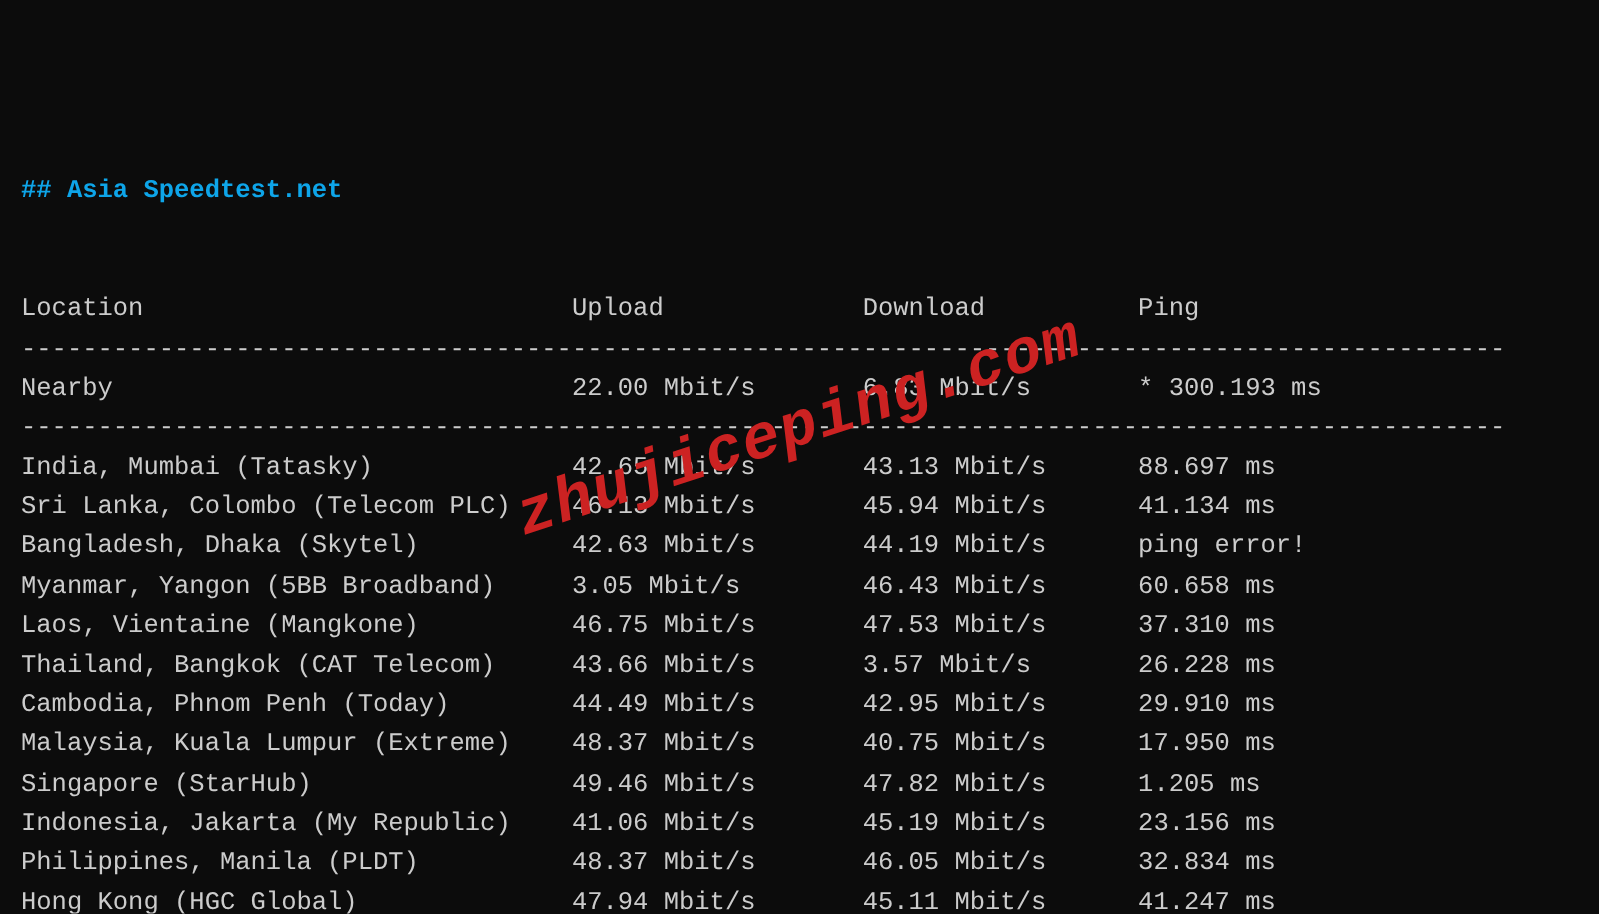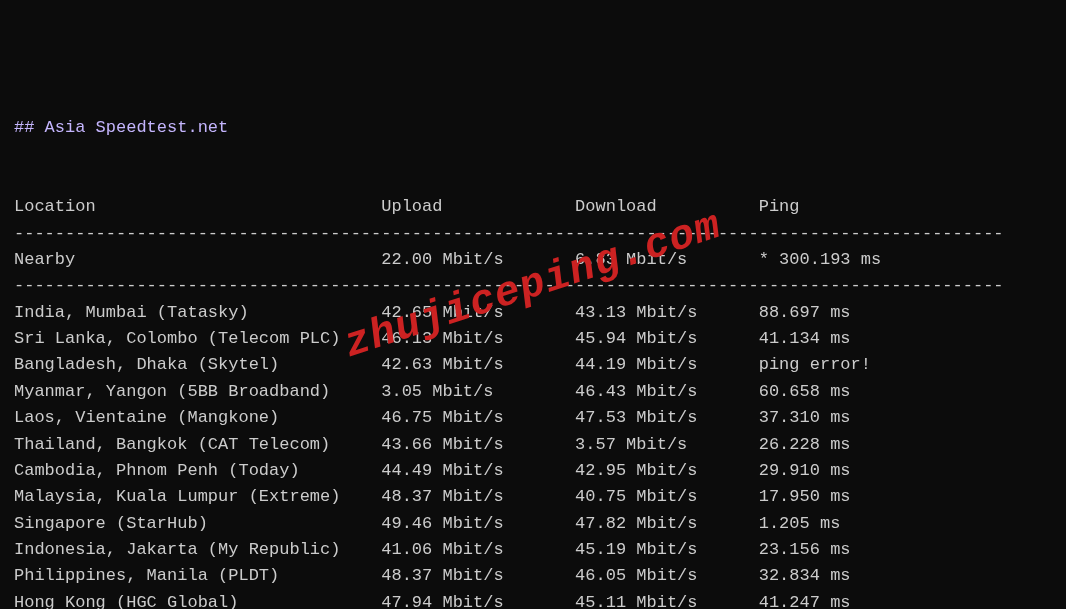--- a/index.html
+++ b/index.html
@@ -14,21 +14,22 @@
       font-size: 17px;
       line-height: 1.55;
       padding: 10px 14px;
       white-space: pre;
       width: 1066px;
       height: 609px;
       overflow: hidden;
       position: relative;
     }
     .header {
-      color: #c4b5fd;
+      color: #0ea5e9;
+      font-weight: bold;
     }
     .watermark {
       position: absolute;
       top: 47%;
       left: 50%;
       transform: translate(-50%, -50%) rotate(-18deg);
       color: #cc2222;
       font-size: 42px;
       font-weight: bold;
       font-style: italic;

